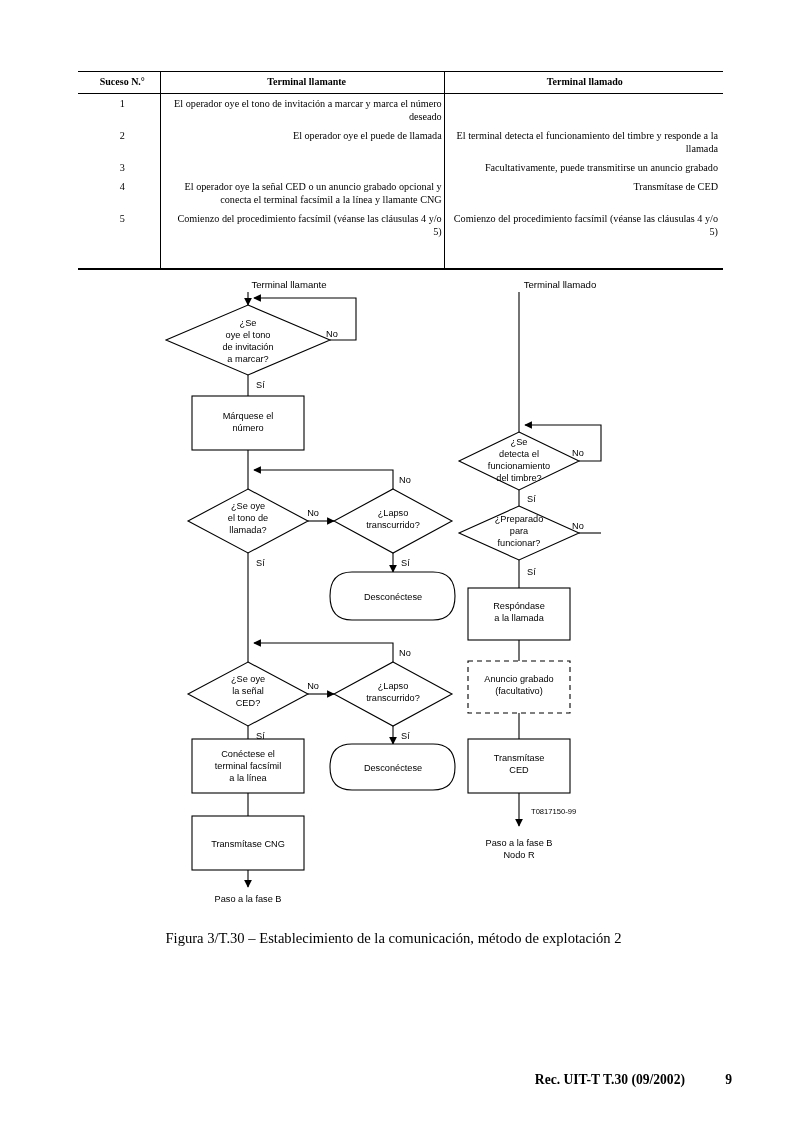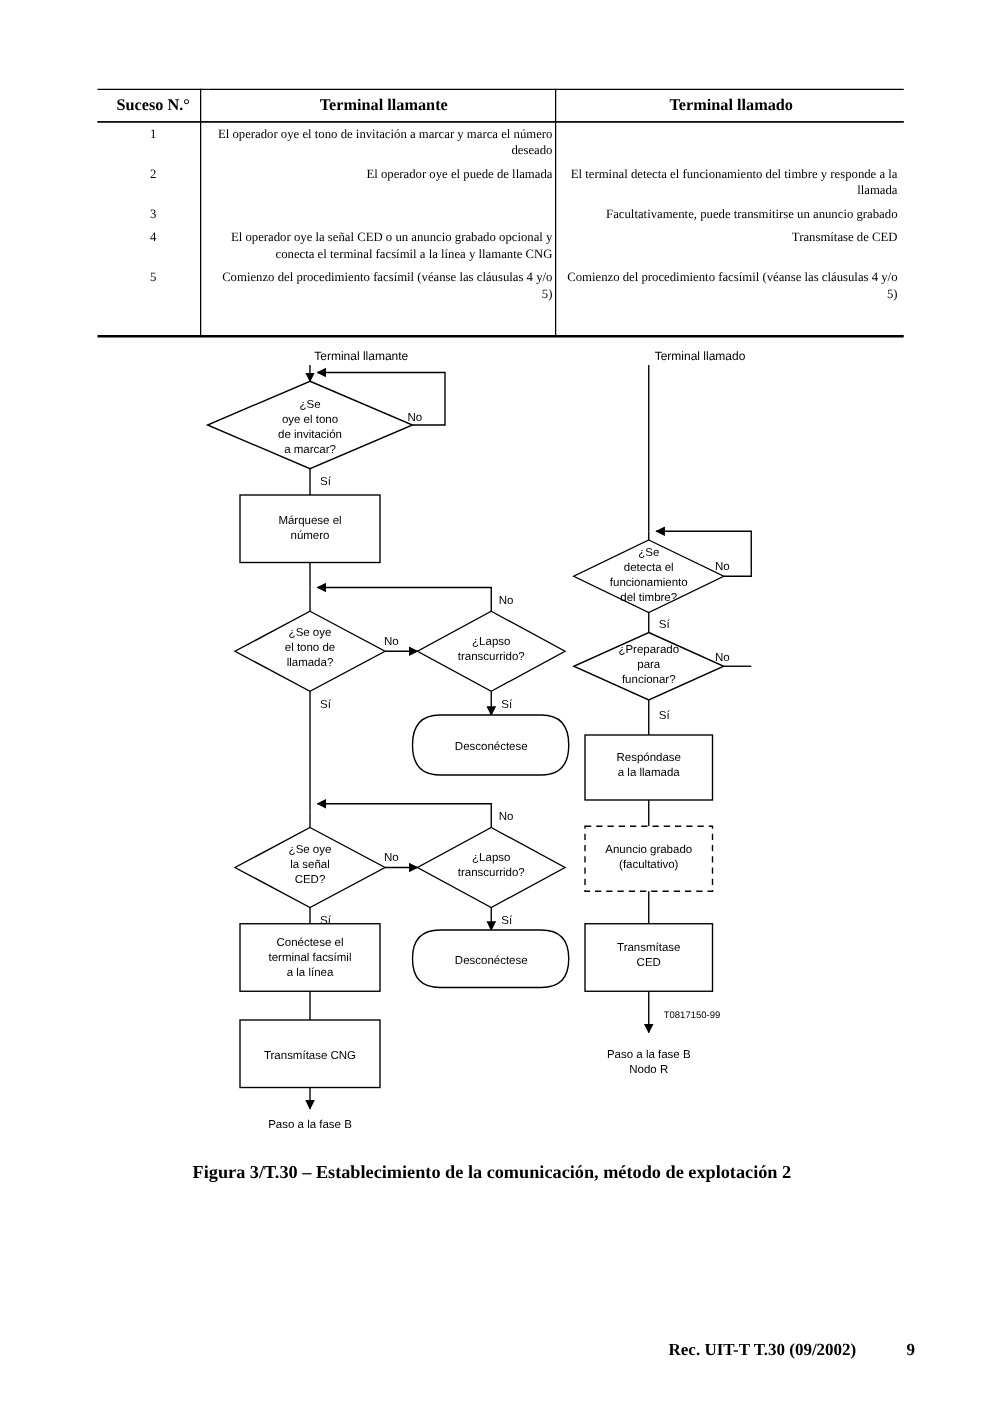--- a/index.html
+++ b/index.html
@@ -32,21 +32,21 @@
     border-right: none;
     padding: 0;
     vertical-align: top;
   }
   .evt-table thead th {
     border-top: 1.6px solid #000;
     border-bottom: 1px solid #000;
     font-weight: bold;
     text-align: center;
     padding: 4px 4px 4px 4px;
-    font-size: 13px;
+    font-size: 10px;
   }
   .evt-table tbody tr:last-child td {
     padding-bottom: 6px;
   }
   .evt-table tbody td {
     padding: 3px 5px 3px 5px;
   }
   .col-num  { width: 82px; text-align: center; }
   .col-call { width: 284px; text-align: right; }
   .col-answ { width: 279px; text-align: right; }
@@ -79,21 +79,21 @@
   }
 
   
   .fig-caption {
     position: absolute;
     left: 0;
     top: 930px;
     width: 787px;
     text-align: center;
     font-family: "Liberation Serif", serif;
-    font-weight: bold;
+    font-weight: normal;
     font-size: 14.6px;
   }
 
   
   .footer {
     position: absolute;
     left: 0;
     top: 1072px;
     width: 800px;
     font-family: "Liberation Serif", serif;

